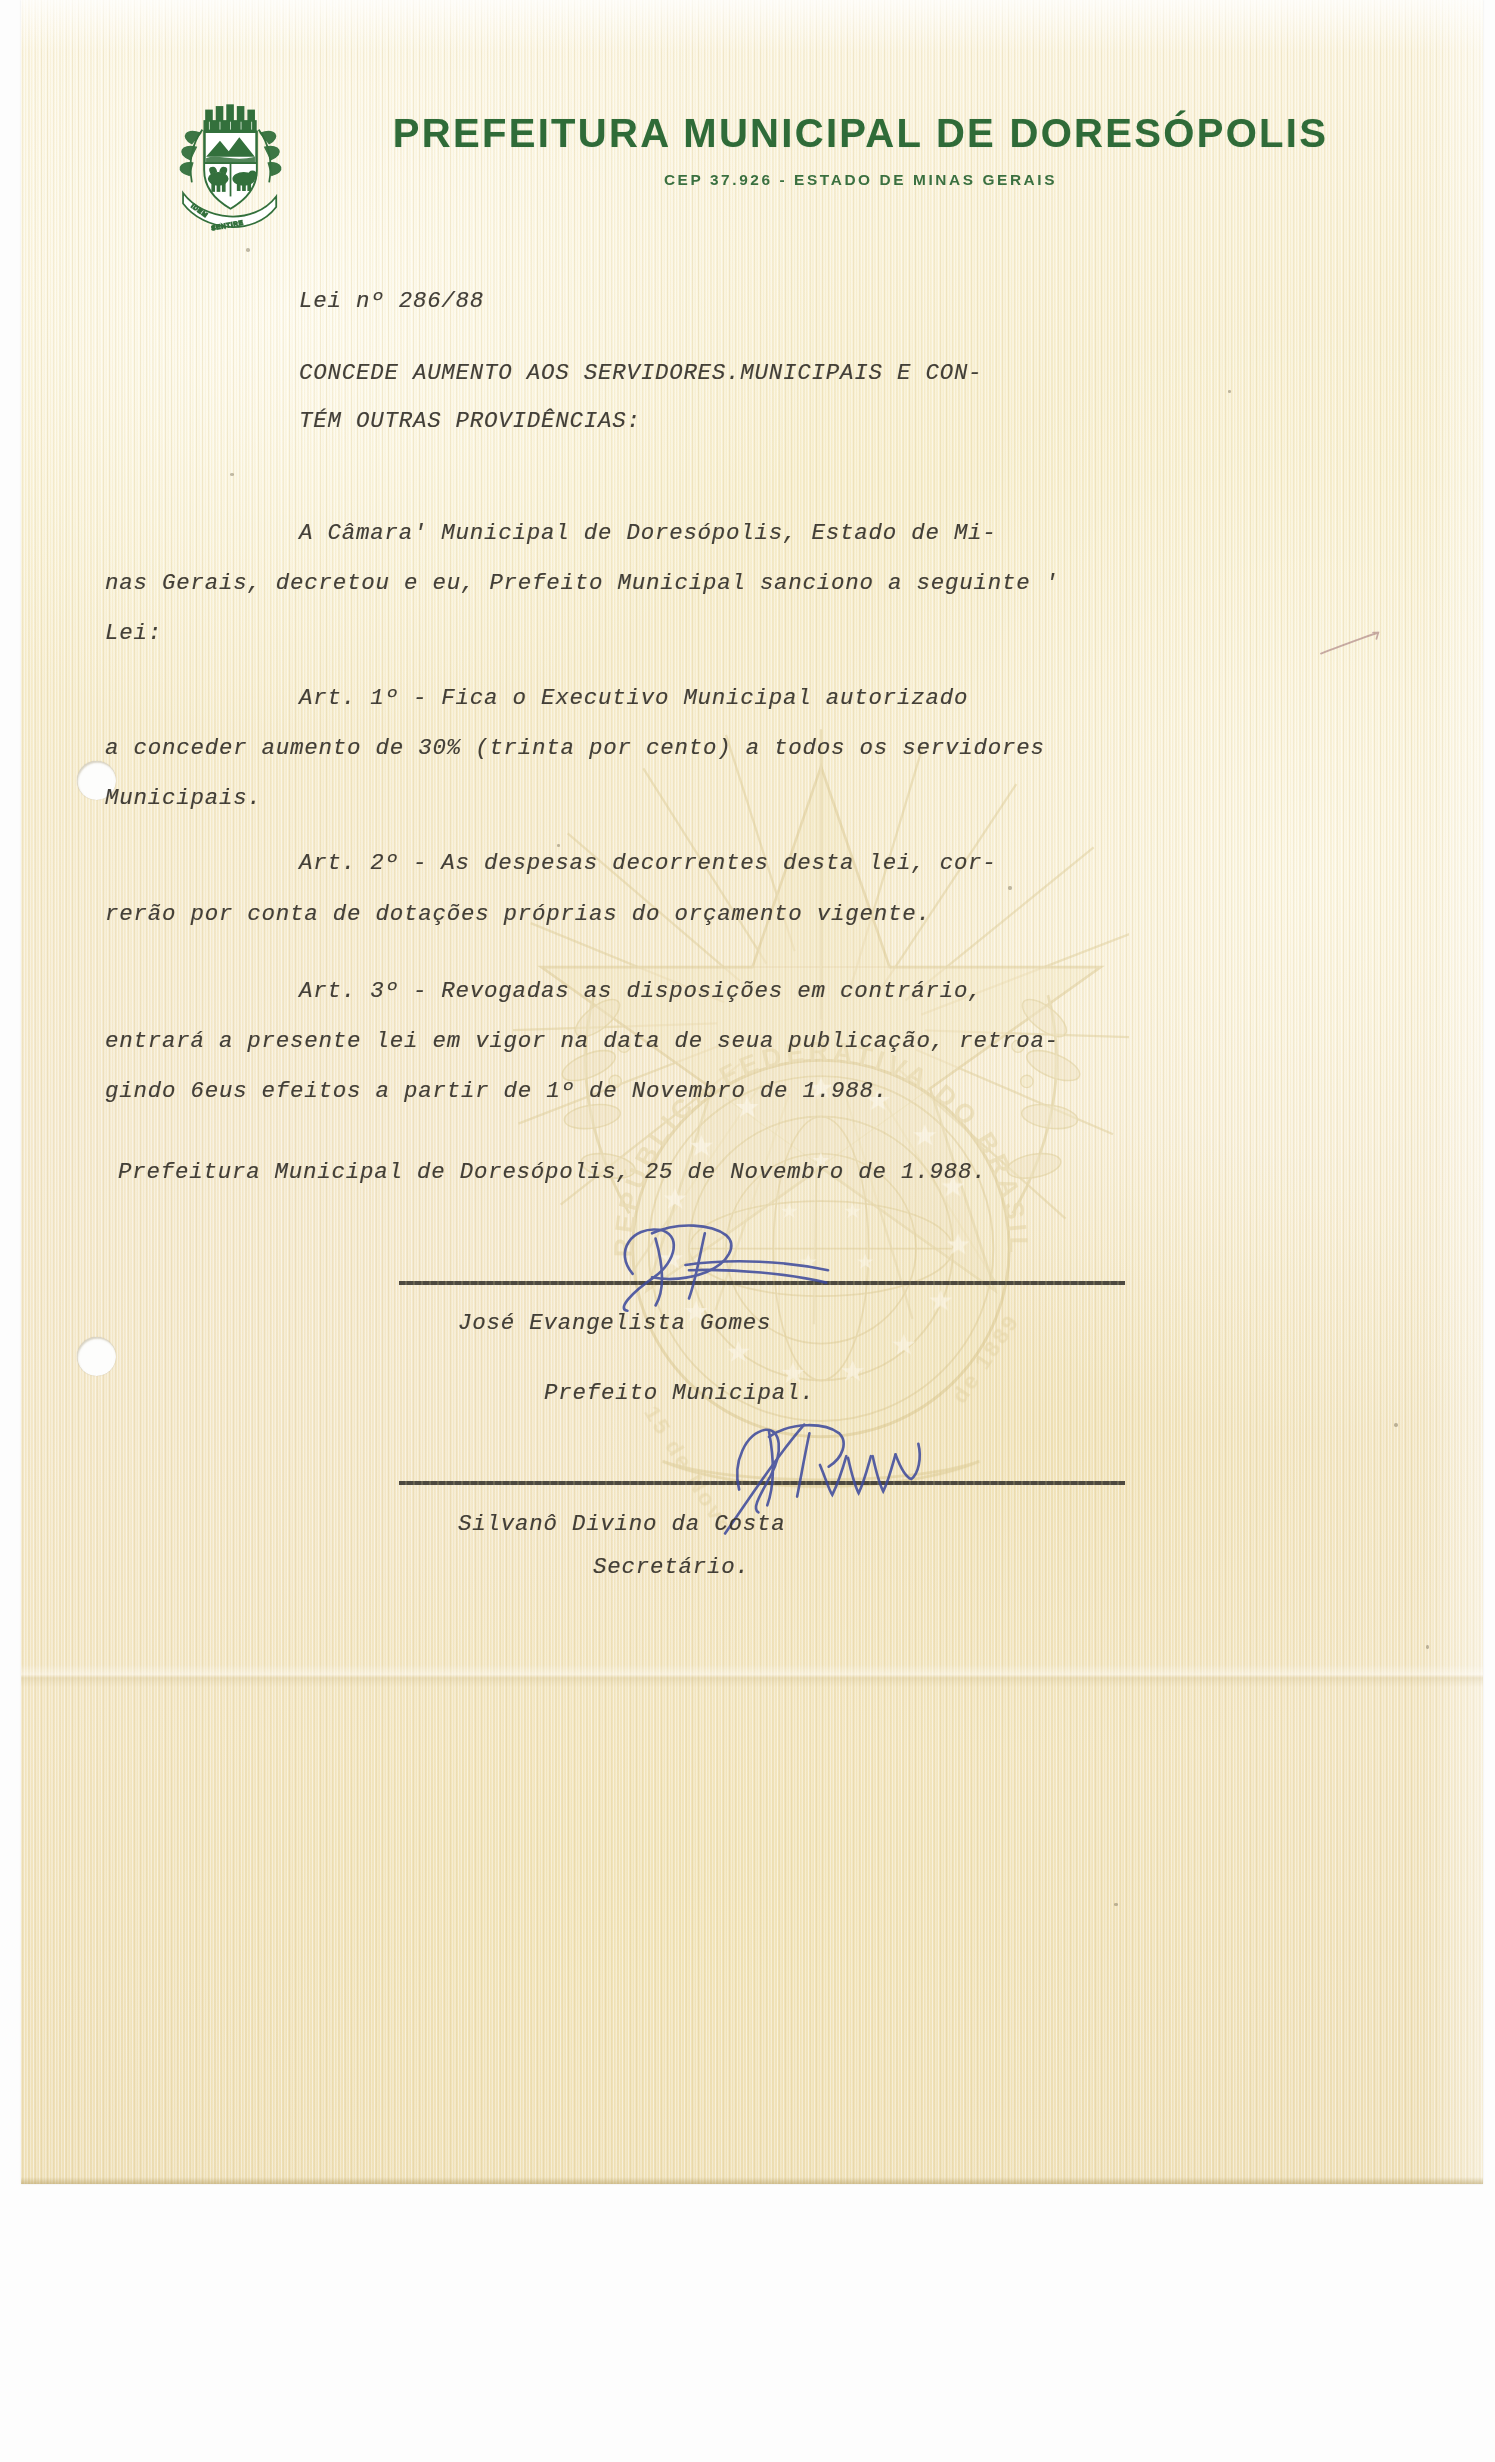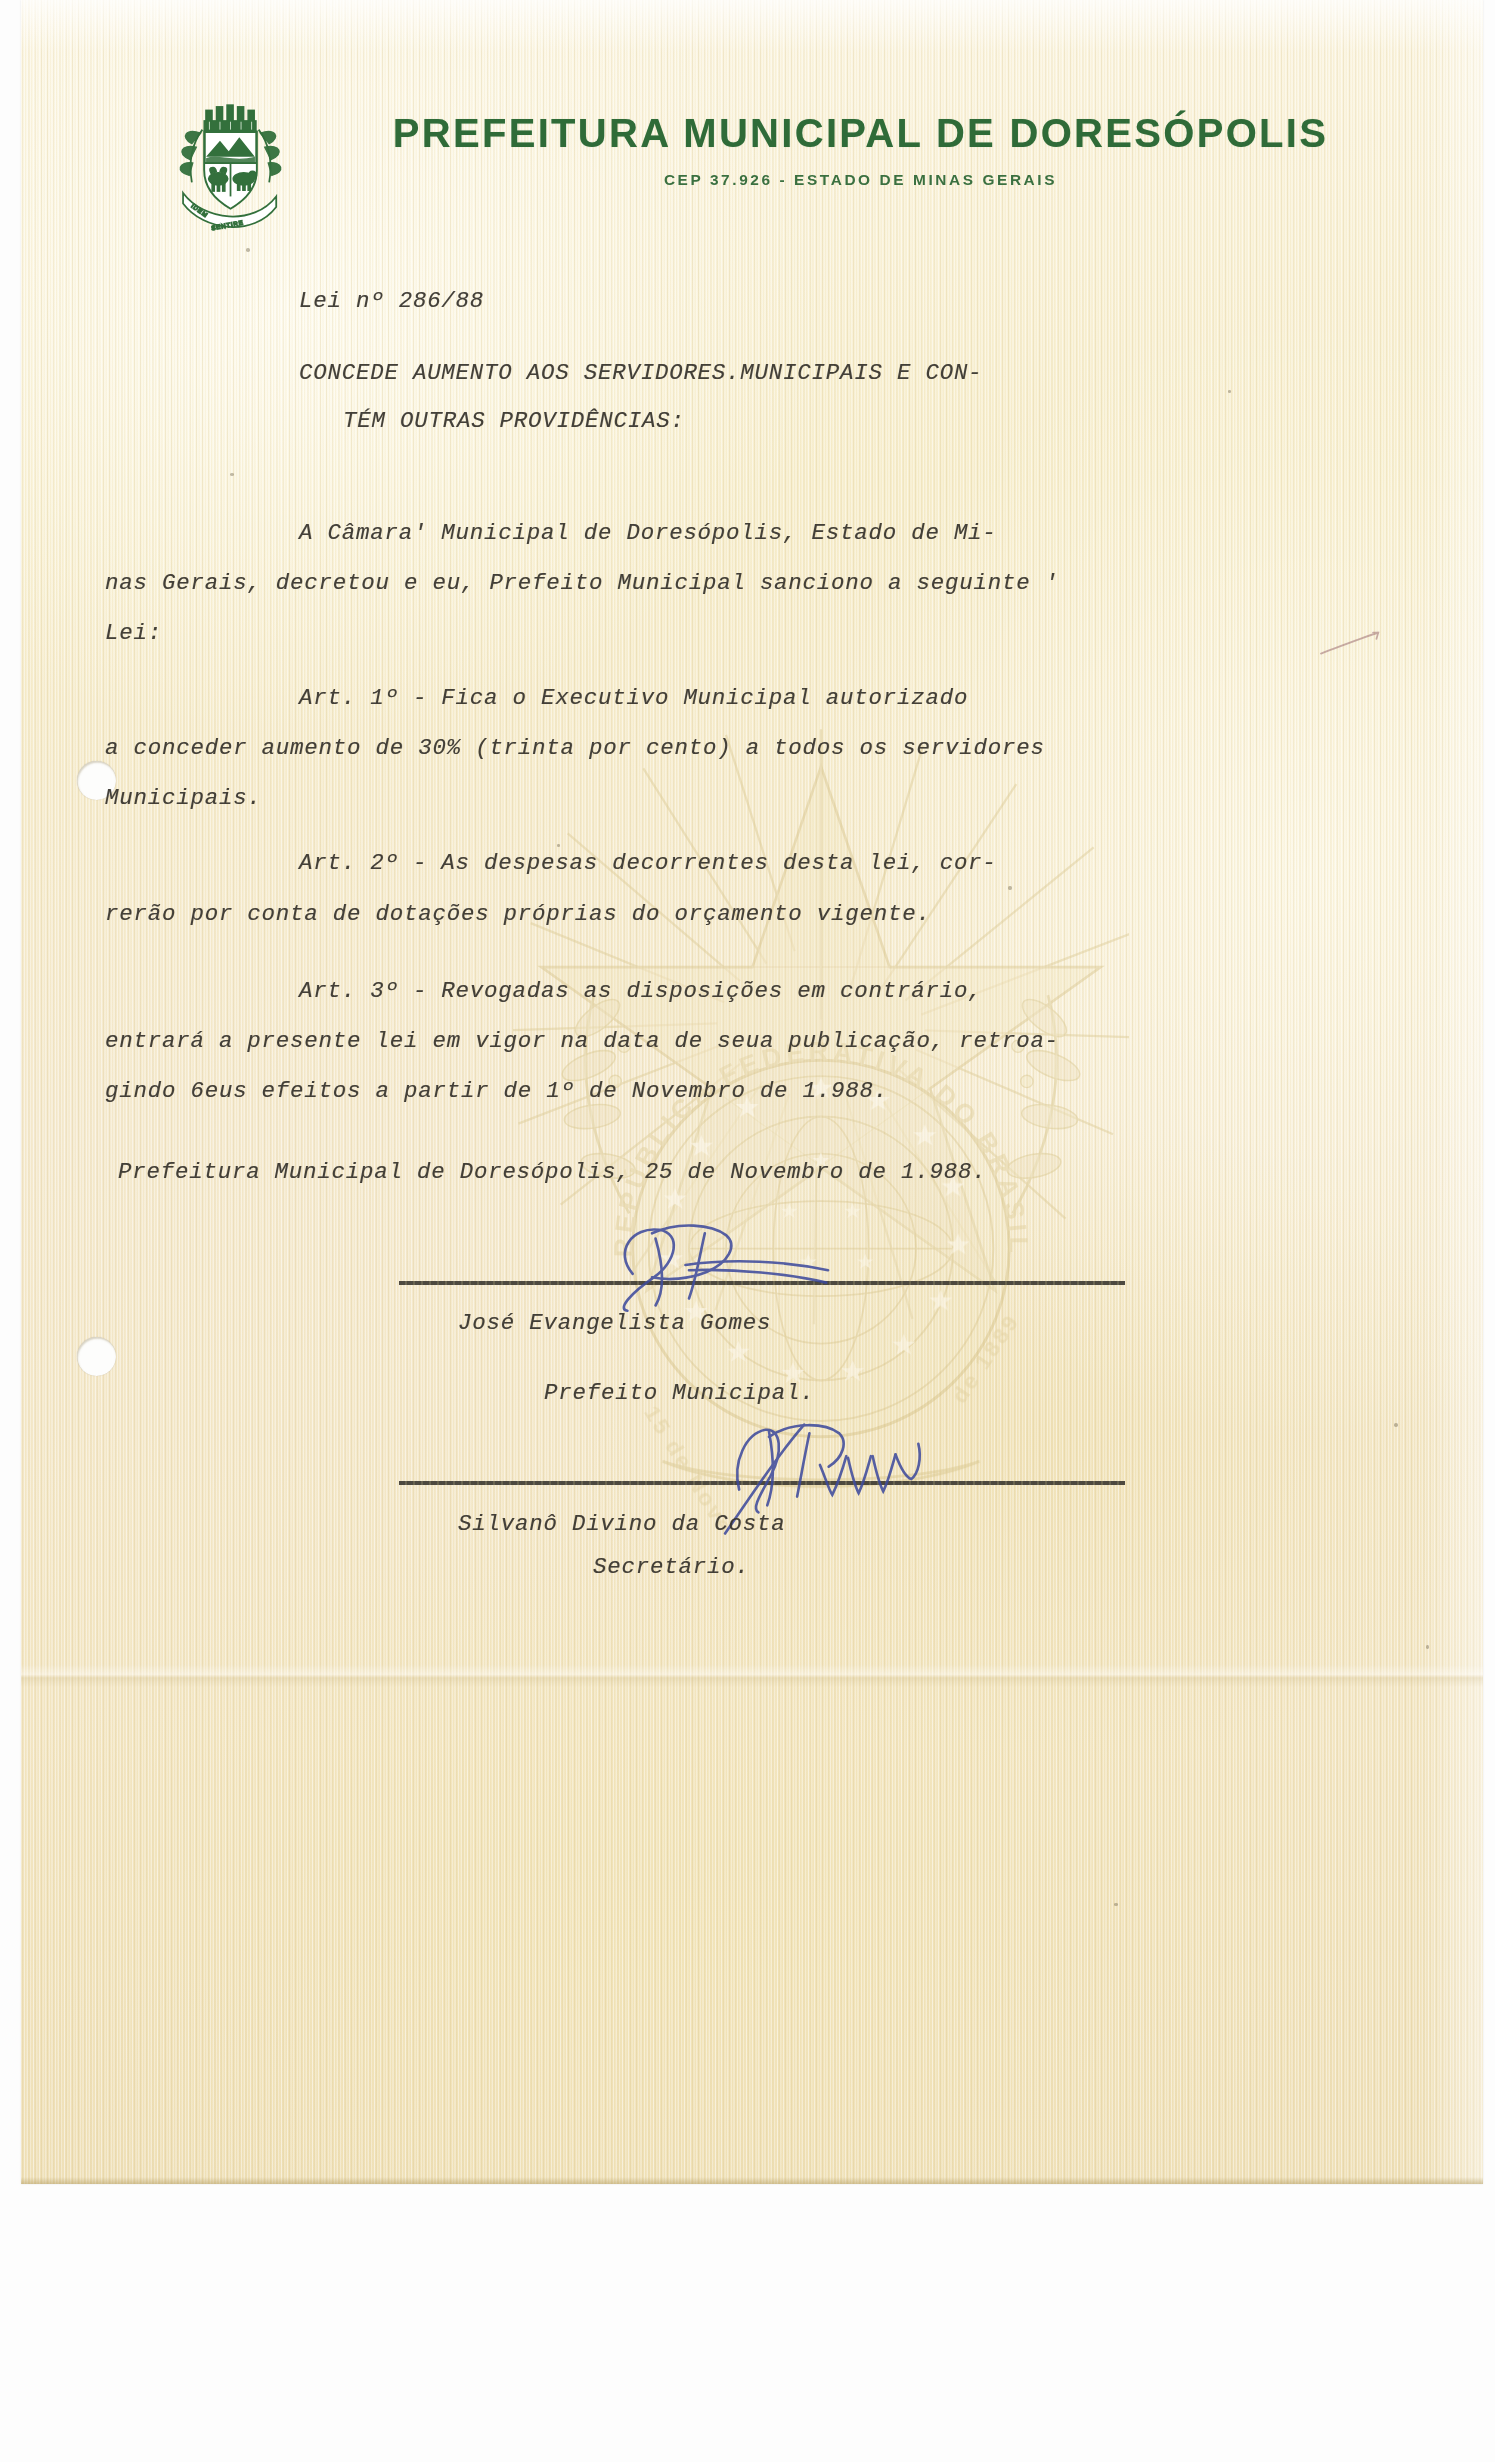--- a/index.html
+++ b/index.html
@@ -389,21 +389,21 @@
   <div id="lh-text">
     <div id="org-title">PREFEITURA MUNICIPAL DE DORESÓPOLIS</div>
     <div id="org-subtitle">CEP 37.926 - ESTADO DE MINAS GERAIS</div>
   </div>
 
   <div id="body-text">
 
     <div class="tline" style="left:278px; top:288px;">Lei nº 286/88</div>
 
     <div class="tline" style="left:278px; top:360px;">CONCEDE AUMENTO AOS SERVIDORES.MUNICIPAIS E CON-</div>
-    <div class="tline" style="left:278px; top:408px;margin-left:44px;">TÉM OUTRAS PROVIDÊNCIAS:</div>
+    <div class="tline" style="left:278px; top:408px;">TÉM OUTRAS PROVIDÊNCIAS:</div>
 
     <div class="tline" style="left:84px; top:570px;">nas Gerais, decretou e eu, Prefeito Municipal sanciono a seguinte '</div>
     <div class="tline" style="left:278px; top:520px;">A Câmara' Municipal de Doresópolis, Estado de Mi-</div>
     <div class="tline" style="left:84px; top:620px;">Lei:</div>
 
     <div class="tline" style="left:278px; top:685px;">Art. 1º - Fica o Executivo Municipal autorizado</div>
     <div class="tline" style="left:84px; top:735px;">a conceder aumento de 30% (trinta por cento) a todos os servidores</div>
     <div class="tline" style="left:84px; top:785px;">Municipais.</div>
 
     <div class="tline" style="left:278px; top:850px;">Art. 2º - As despesas decorrentes desta lei, cor-</div>

